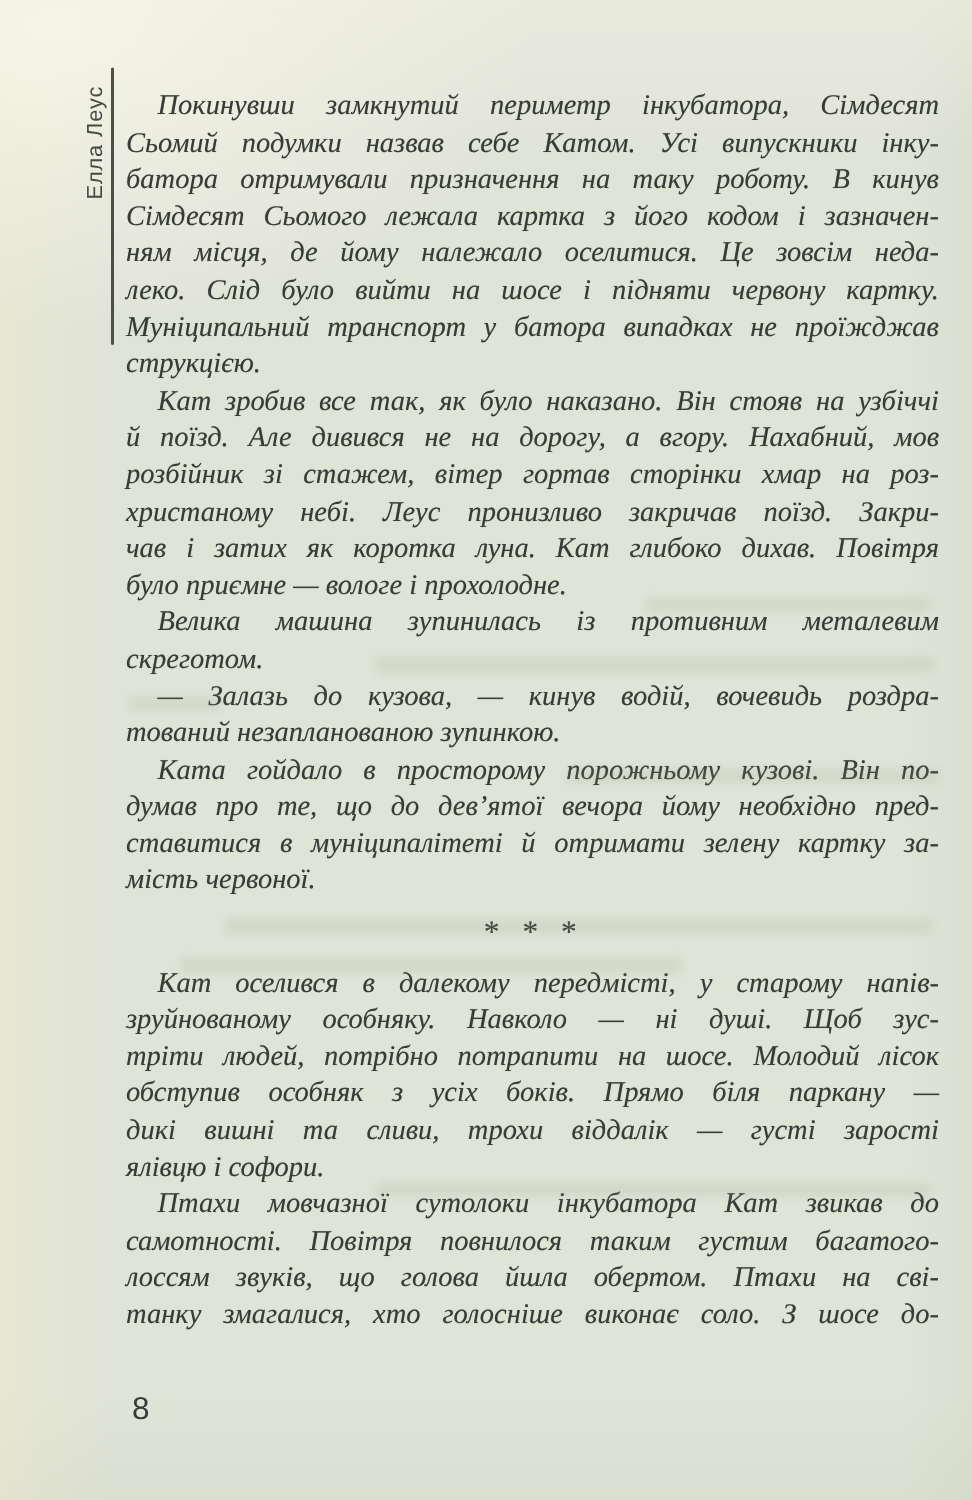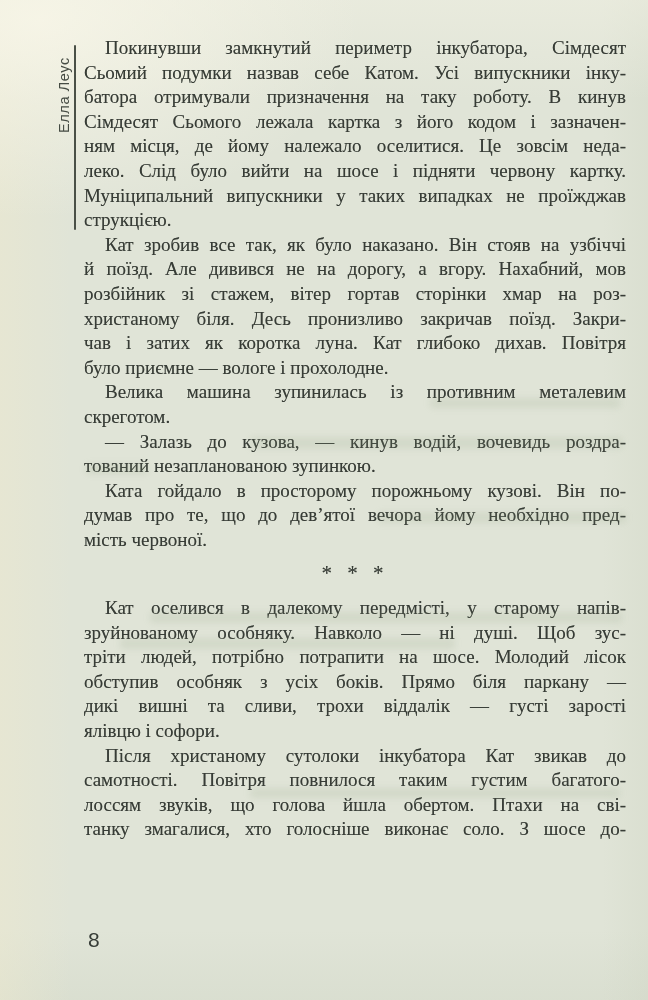--- a/index.html
+++ b/index.html
@@ -47,26 +47,27 @@
     width: 2px;
     height: 185px;
     background: #4a5047;
     border-radius: 1px;
   }
 
   
   .text-block {
     position: absolute;
     left: 84px;
-    top: 36px;
+    top: 59px;
     width: 542px;
     font-size: 19px;
     line-height: 24.6px;
     color: #373c36;
     text-shadow: 0 0 0.5px rgba(55,60,54,0.45);
+    font-style: italic;
   }
 
   .paragraph { margin: 0; }
 
   .line {
     text-align: justify;
     text-align-last: justify;
     white-space: nowrap;
     height: 24.6px;
   }
@@ -119,55 +120,56 @@
   <div class="author-name">Елла Леус</div>
 
   <div class="text-block">
       <div class="paragraph">
         <div class="line indent">Покинувши замкнутий периметр інкубатора, Сімдесят</div>
         <div class="line">Сьомий подумки назвав себе Катом. Усі випускники інку-</div>
         <div class="line">батора отримували призначення на таку роботу. В кинув</div>
         <div class="line">Сімдесят Сьомого лежала картка з його кодом і зазначен-</div>
         <div class="line">ням місця, де йому належало оселитися. Це зовсім неда-</div>
         <div class="line">леко. Слід було вийти на шосе і підняти червону картку.</div>
-        <div class="line">Муніципальний випускники у таких випадках не проїжджав</div>
+        <div class="line">Муніципальний транспорт у батора випадках не проїжджав</div>
         <div class="line last">струкцією.</div>
       </div>
       <div class="paragraph">
         <div class="line indent">Кат зробив все так, як було наказано. Він стояв на узбіччі</div>
         <div class="line">й поїзд. Але дивився не на дорогу, а вгору. Нахабний, мов</div>
         <div class="line">розбійник зі стажем, вітер гортав сторінки хмар на роз-</div>
-        <div class="line">христаному біля. Десь пронизливо закричав поїзд. Закри-</div>
+        <div class="line">христаному небі. Леус пронизливо закричав поїзд. Закри-</div>
         <div class="line">чав і затих як коротка луна. Кат глибоко дихав. Повітря</div>
         <div class="line last">було приємне — вологе і прохолодне.</div>
       </div>
       <div class="paragraph">
         <div class="line indent">Велика машина зупинилась із противним металевим</div>
         <div class="line last">скреготом.</div>
       </div>
       <div class="paragraph">
         <div class="line indent">— Залазь до кузова, — кинув водій, вочевидь роздра-</div>
         <div class="line last">тований незапланованою зупинкою.</div>
       </div>
       <div class="paragraph">
         <div class="line indent">Ката гойдало в просторому порожньому кузові. Він по-</div>
         <div class="line">думав про те, що до дев’ятої вечора йому необхідно пред-</div>
+        <div class="line">ставитися в муніципалітеті й отримати зелену картку за-</div>
         <div class="line last">мість червоної.</div>
       </div>
       <div class="separator">* * *</div>
       <div class="paragraph">
         <div class="line indent">Кат оселився в далекому передмісті, у старому напів-</div>
         <div class="line">зруйнованому особняку. Навколо — ні душі. Щоб зус-</div>
         <div class="line">тріти людей, потрібно потрапити на шосе. Молодий лісок</div>
         <div class="line">обступив особняк з усіх боків. Прямо біля паркану —</div>
         <div class="line">дикі вишні та сливи, трохи віддалік — густі зарості</div>
         <div class="line last">ялівцю і софори.</div>
       </div>
       <div class="paragraph">
-        <div class="line indent">Після христаному сутолоки інкубатора Кат звикав до</div>
+        <div class="line indent">Птахи мовчазної сутолоки інкубатора Кат звикав до</div>
         <div class="line">самотності. Повітря повнилося таким густим багатого-</div>
         <div class="line">лоссям звуків, що голова йшла обертом. Птахи на сві-</div>
         <div class="line">танку змагалися, хто голосніше виконає соло. З шосе до-</div>
       </div>
     </div>
 
   <div class="smudge s1"></div>
   <div class="smudge s2"></div>
   <div class="smudge s3"></div>
   <div class="smudge s4"></div>

